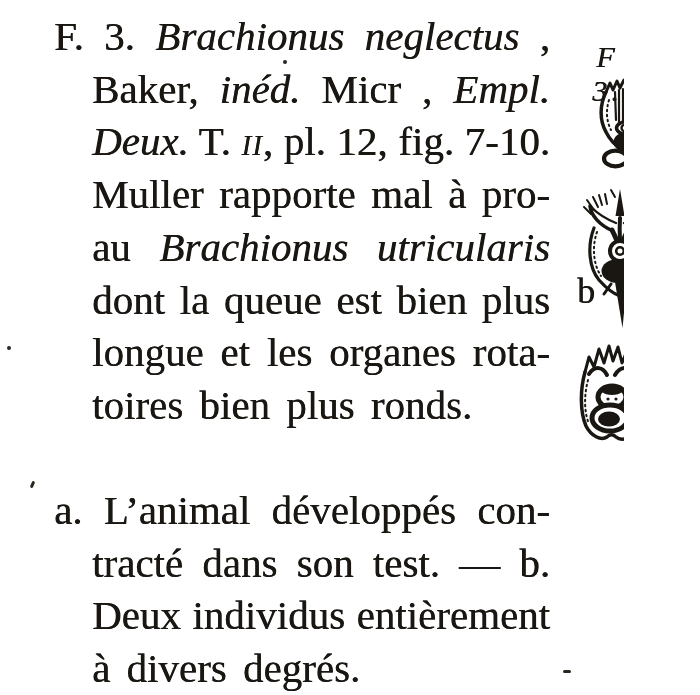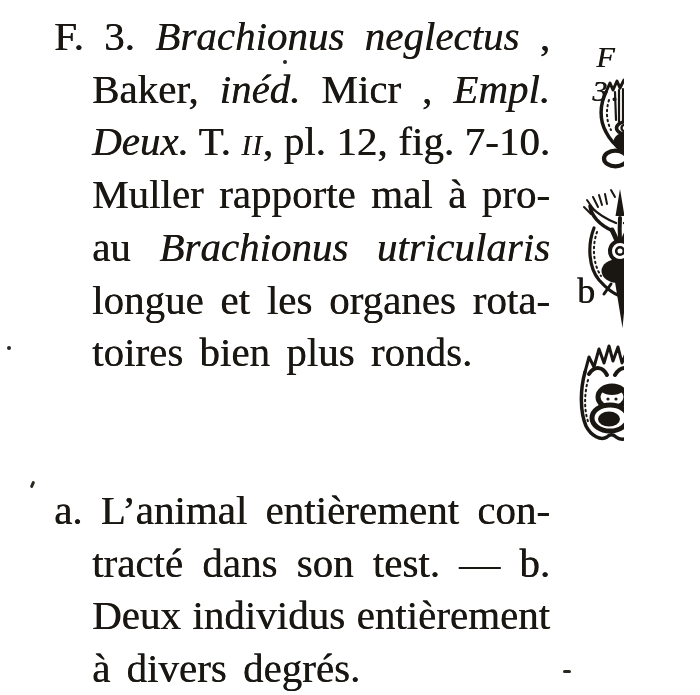--- a/index.html
+++ b/index.html
@@ -60,25 +60,26 @@
 
 <div class="page">
 
   <div class="textcol">
       <div class="para para-entry">
         <div class="tline firstline"><span class="seg-r">F. 3. </span><span class="seg-i">Brachionus neglectus</span><span class="seg-r"> ,</span></div>
         <div class="tline"><span class="seg-r">Baker, </span><span class="seg-i">inéd.</span><span class="seg-r"> Micr , </span><span class="seg-i">Empl.</span></div>
         <div class="tline"><span class="seg-i">Deux.</span><span class="seg-r"> T. </span><span class="seg-sc">ii</span><span class="seg-r">, pl. 12, fig. 7-10.</span></div>
         <div class="tline"><span class="seg-r">Muller rapporte mal à pro-</span></div>
         <div class="tline"><span class="seg-r">au </span><span class="seg-i">Brachionus utricularis</span></div>
+        <div class="tline"><span class="seg-r">dont la queue est bien plus</span></div>
         <div class="tline"><span class="seg-r">longue et les organes rota-</span></div>
         <div class="tline lastline"><span class="seg-r">toires bien plus ronds.</span></div>
       </div>
       <div class="para para-legend">
-        <div class="tline firstline"><span class="seg-r">a. L’animal entièrement con-</span></div>
+        <div class="tline firstline"><span class="seg-r">a. L’animal développés con-</span></div>
         <div class="tline"><span class="seg-r">tracté dans son test. — b.</span></div>
         <div class="tline"><span class="seg-r">Deux individus entièrement</span></div>
         <div class="tline lastline"><span class="seg-r">à divers degrés.</span></div>
       </div>
     </div>
 
   <div class="plate-label">F 3.</div>
 
   <svg class="fig fig1" width="72" height="104" viewBox="0 0 72 104">
     <path class="ink" stroke-width="3.5" d="M10,16 C4,28 3,44 10,56 C14,64 20,70 26,74"></path>

